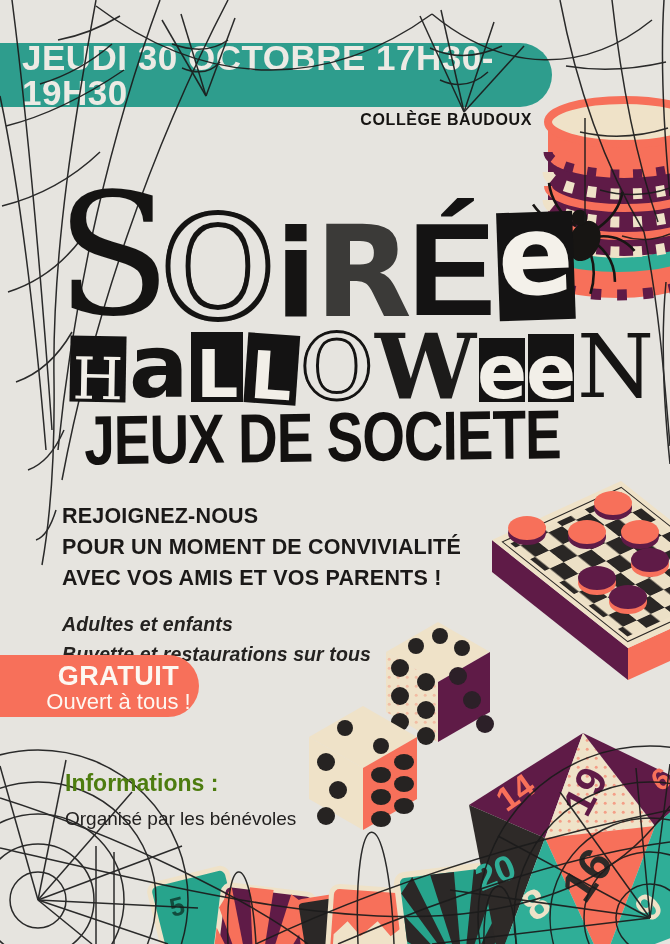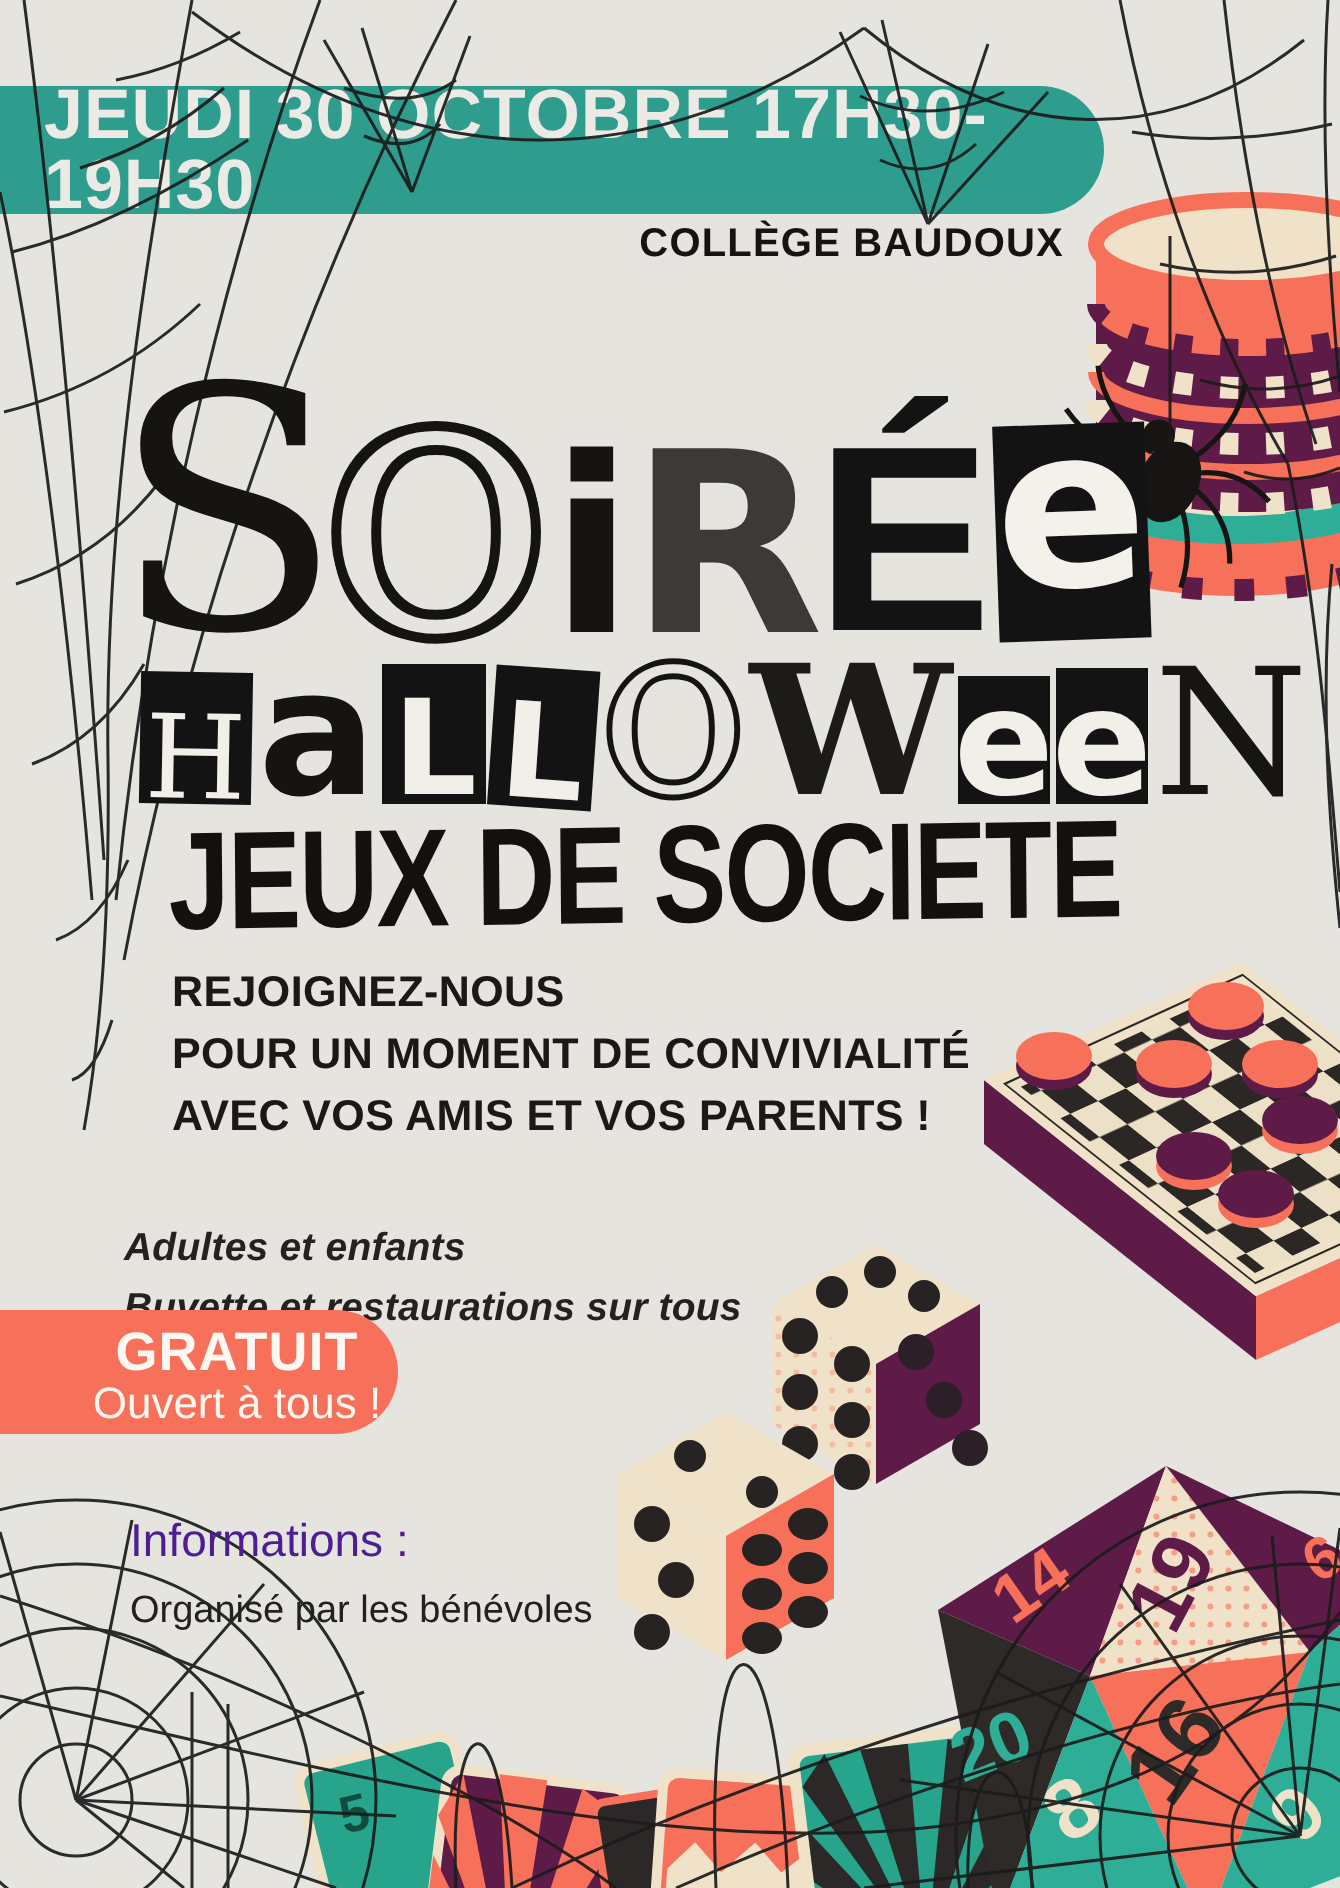--- a/index.html
+++ b/index.html
@@ -13,21 +13,21 @@
 
   
   .banner{
     position:absolute;left:0;top:43px;width:552px;height:64px;z-index:4;
     background:#2E9D8D;border-radius:0 32px 32px 0;
     display:flex;align-items:center;padding-left:22px;box-sizing:border-box;
   }
   .banner-text{font-weight:bold;font-size:35px;line-height:1;color:#ECEAE4;letter-spacing:.5px;}
   .college{
     position:absolute;top:111px;right:138px;z-index:10;
-    font-weight:bold;font-size:20px;color:#161412;letter-spacing:.6px;
+    font-weight:bold;font-size:16px;color:#161412;letter-spacing:.6px;
   }
 
   
   .soiree-row{position:absolute;left:56px;top:186px;z-index:10;display:flex;align-items:flex-end;height:136px;}
   .soiree-row span{display:block;line-height:.78;}
   .ltr-s{font-family:"DejaVu Serif",serif;font-size:168px;color:#151413;}
   .ltr-o{font-family:"DejaVu Serif",serif;font-size:134px;margin-left:-8px;color:#E6E4DF;
          text-shadow:5px 0 #151413,-5px 0 #151413,0 5px #151413,0 -5px #151413,
                      4px 4px #151413,-4px 4px #151413,4px -4px #151413,-4px -4px #151413;}
   .ltr-i{font-family:"DejaVu Sans",sans-serif;font-weight:bold;font-size:122px;margin-left:2px;color:#151413;}
@@ -53,38 +53,38 @@
   .h-e2{height:68px;}
   .h-n{font-family:"DejaVu Serif",serif;font-size:88px;color:#161514;line-height:.74;}
 
   .jeux{
     position:absolute;left:84px;top:400px;z-index:10;
     font-weight:bold;font-size:56px;letter-spacing:-1px;color:#131110;
     transform:scale(.98,1.24) rotate(-.6deg);transform-origin:left top;white-space:nowrap;
   }
 
   
-  .invite{position:absolute;left:62px;top:481px;z-index:10;margin-left:24px;}
+  .invite{position:absolute;left:62px;top:501px;z-index:10;}
   .invite p{margin:0;font-weight:bold;font-size:21.5px;line-height:31px;color:#1B1918;letter-spacing:.2px;}
   .details{position:absolute;left:62px;top:609px;z-index:10;font-style:italic;}
   .details p{margin:0;font-weight:bold;font-size:19.5px;line-height:30px;color:#242220;letter-spacing:.1px;}
 
   
   .badge{
     position:absolute;left:0;top:655px;width:199px;height:62px;z-index:10;
     background:#F7705A;border-radius:0 31px 31px 0;color:#FDF8F2;
     display:flex;flex-direction:column;align-items:center;justify-content:center;
     padding-left:38px;box-sizing:border-box;
   }
   .badge-title{font-weight:bold;font-size:27px;line-height:30px;letter-spacing:.5px;}
   .badge-sub{font-size:22px;line-height:21px;}
 
   
   .infos{position:absolute;left:65px;top:752px;z-index:10;}
-  .infos-heading{font-weight:normal;font-size:23px;color:#4c1d95;margin:5px 0 8px 0;}
+  .infos-heading{font-weight:bold;font-size:23px;color:#4d7c0f;margin:18px 0 8px 0;}
   .infos p.line{margin:0;font-size:19px;line-height:27px;color:#232120;text-align:right;}
 </style>
 </head>
 <body>
 
 <div class="poster">
 
   <svg class="layer z-obj" viewBox="0 0 670 944">
     <defs>
       <pattern id="chk" width="49.5" height="49.5" patternUnits="userSpaceOnUse">

